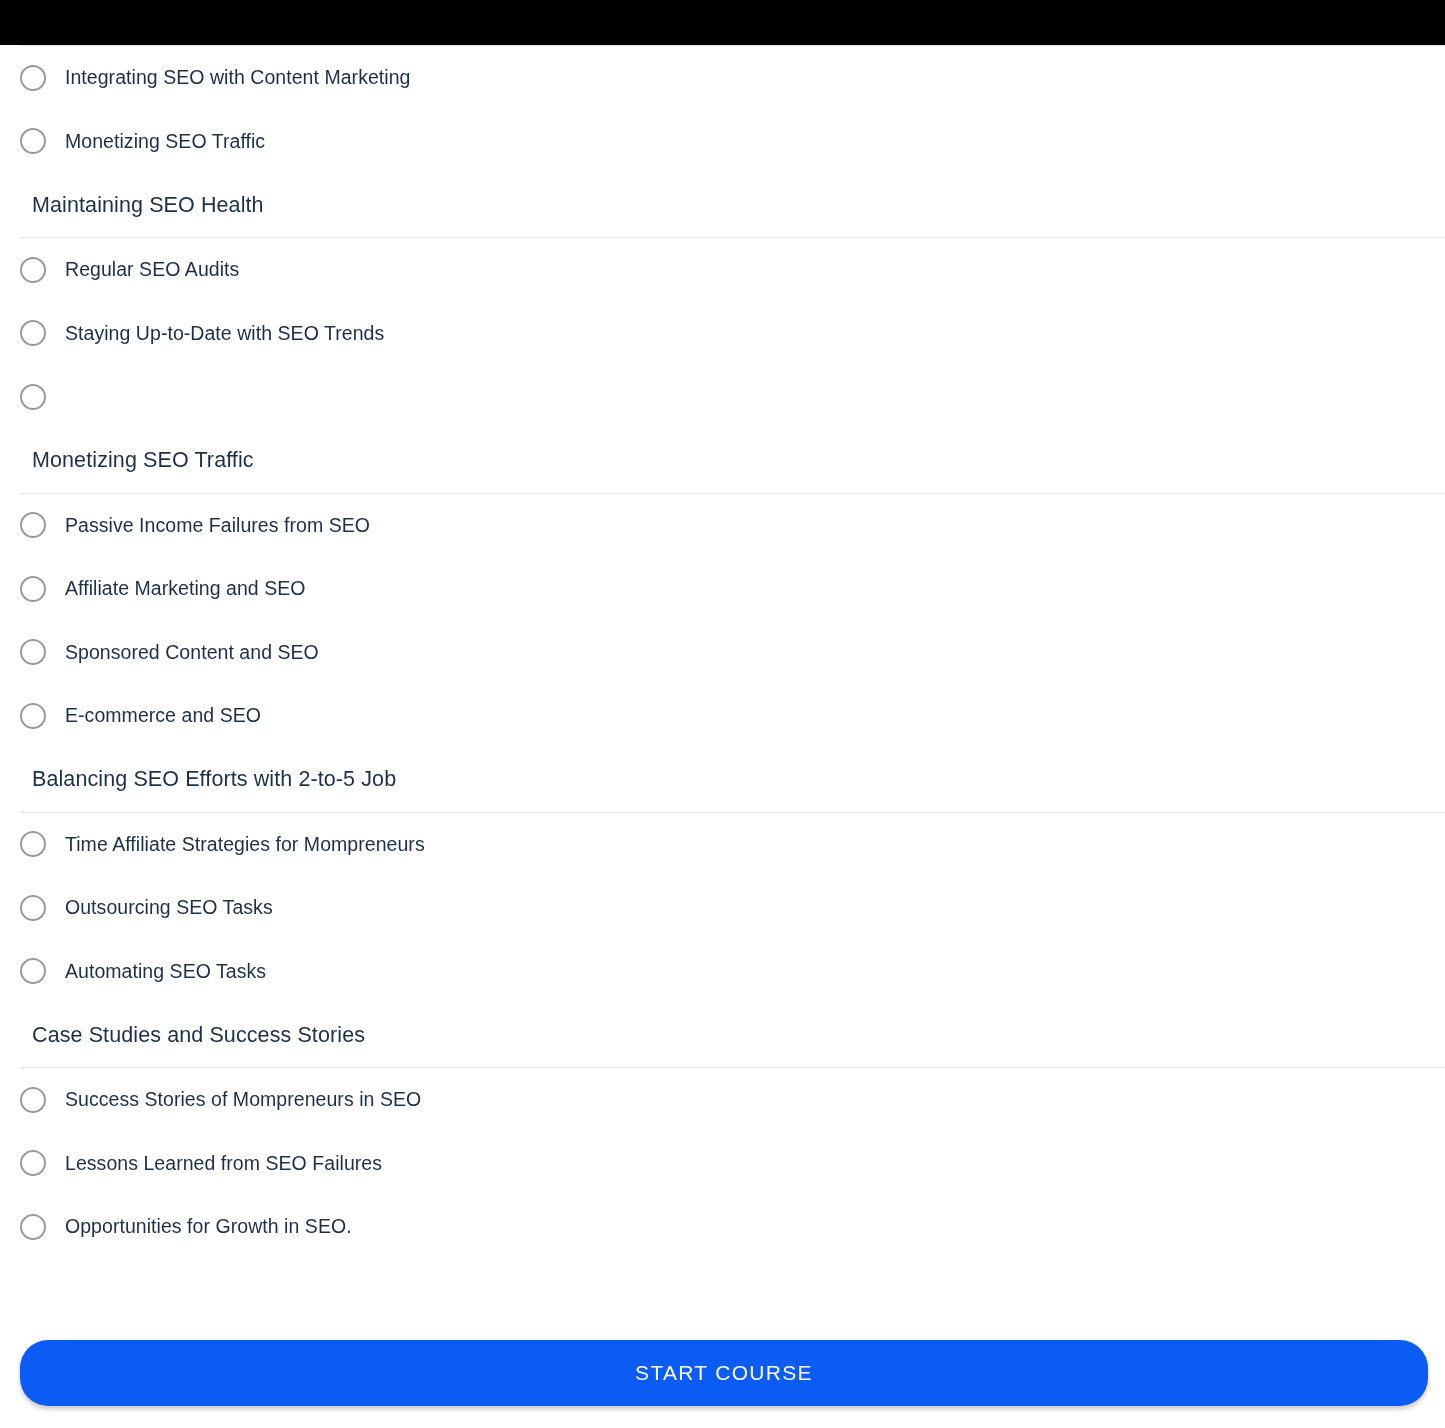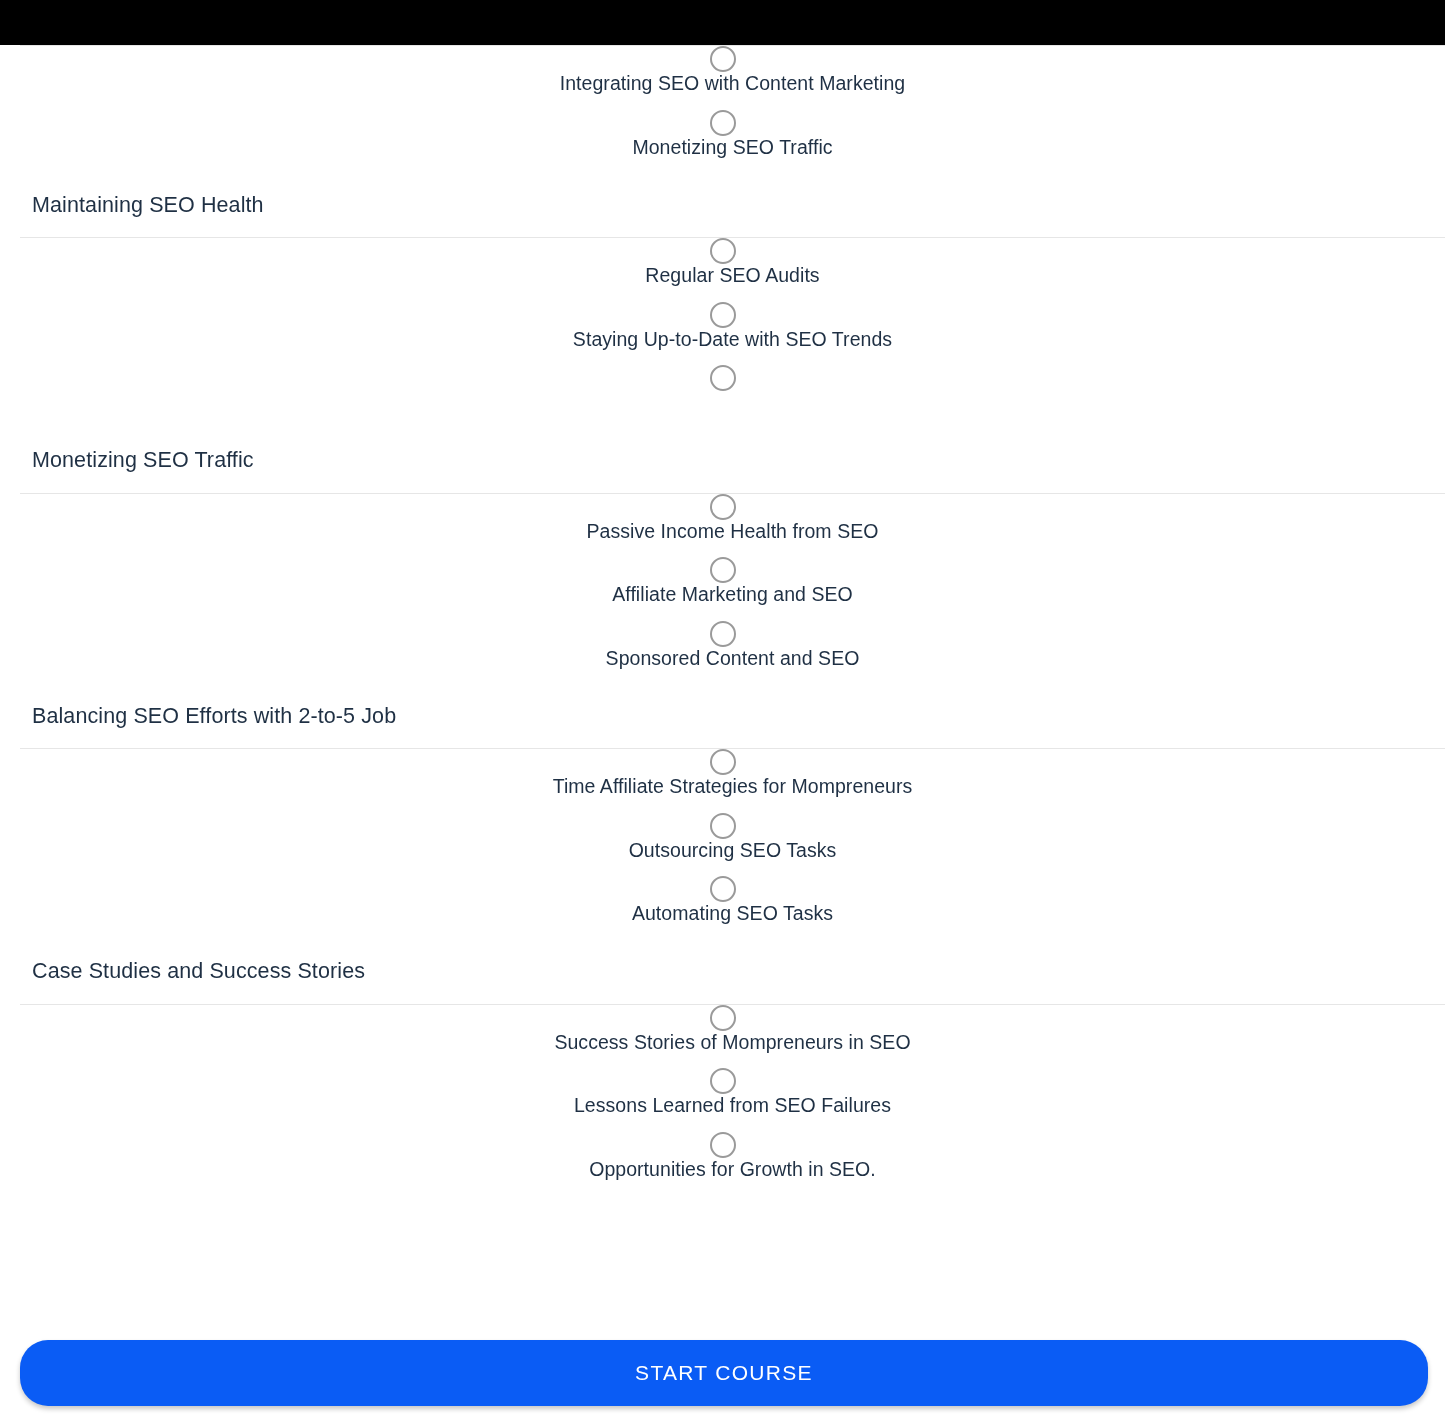--- a/index.html
+++ b/index.html
@@ -67,21 +67,20 @@
     margin-right: 0;
   }
 
   
   .item {
     height: 63.5px;
     display: flex;
     align-items: center;
     padding-left: 20px;
     cursor: pointer;
-    flex-direction: column;
   }
 
   .radio {
     flex: 0 0 auto;
     width: 26px;
     height: 26px;
     border: 2px solid #9a9a9a;
     border-radius: 50%;
     background: #ffffff;
     margin-right: 19px;
@@ -157,29 +156,33 @@
           <span class="radio"></span>
           <span class="item-label">Staying Up-to-Date with SEO Trends</span>
         </div>
         <div class="item">
           <span class="radio"></span>
         </div>
         <div class="section-head">Monetizing SEO Traffic</div>
         <div class="divider"></div>
         <div class="item">
           <span class="radio"></span>
-          <span class="item-label">Passive Income Health from SEO</span>
+          <span class="item-label">Passive Income Failures from SEO</span>
         </div>
         <div class="item">
           <span class="radio"></span>
           <span class="item-label">Affiliate Marketing and SEO</span>
         </div>
         <div class="item">
           <span class="radio"></span>
           <span class="item-label">Sponsored Content and SEO</span>
+        </div>
+        <div class="item">
+          <span class="radio"></span>
+          <span class="item-label">E-commerce and SEO</span>
         </div>
         <div class="section-head">Balancing SEO Efforts with 2-to-5 Job</div>
         <div class="divider"></div>
         <div class="item">
           <span class="radio"></span>
           <span class="item-label">Time Affiliate Strategies for Mompreneurs</span>
         </div>
         <div class="item">
           <span class="radio"></span>
           <span class="item-label">Outsourcing SEO Tasks</span>

